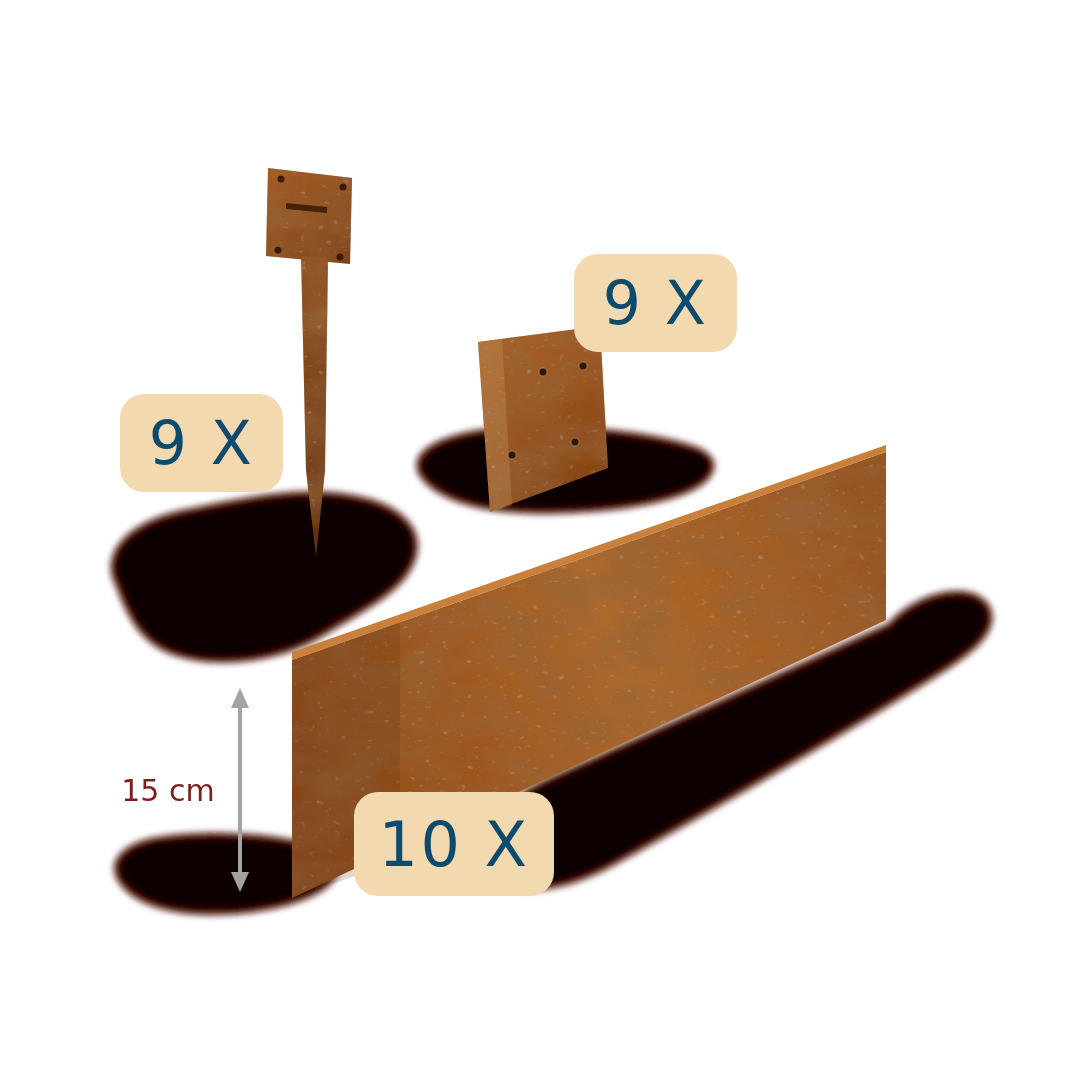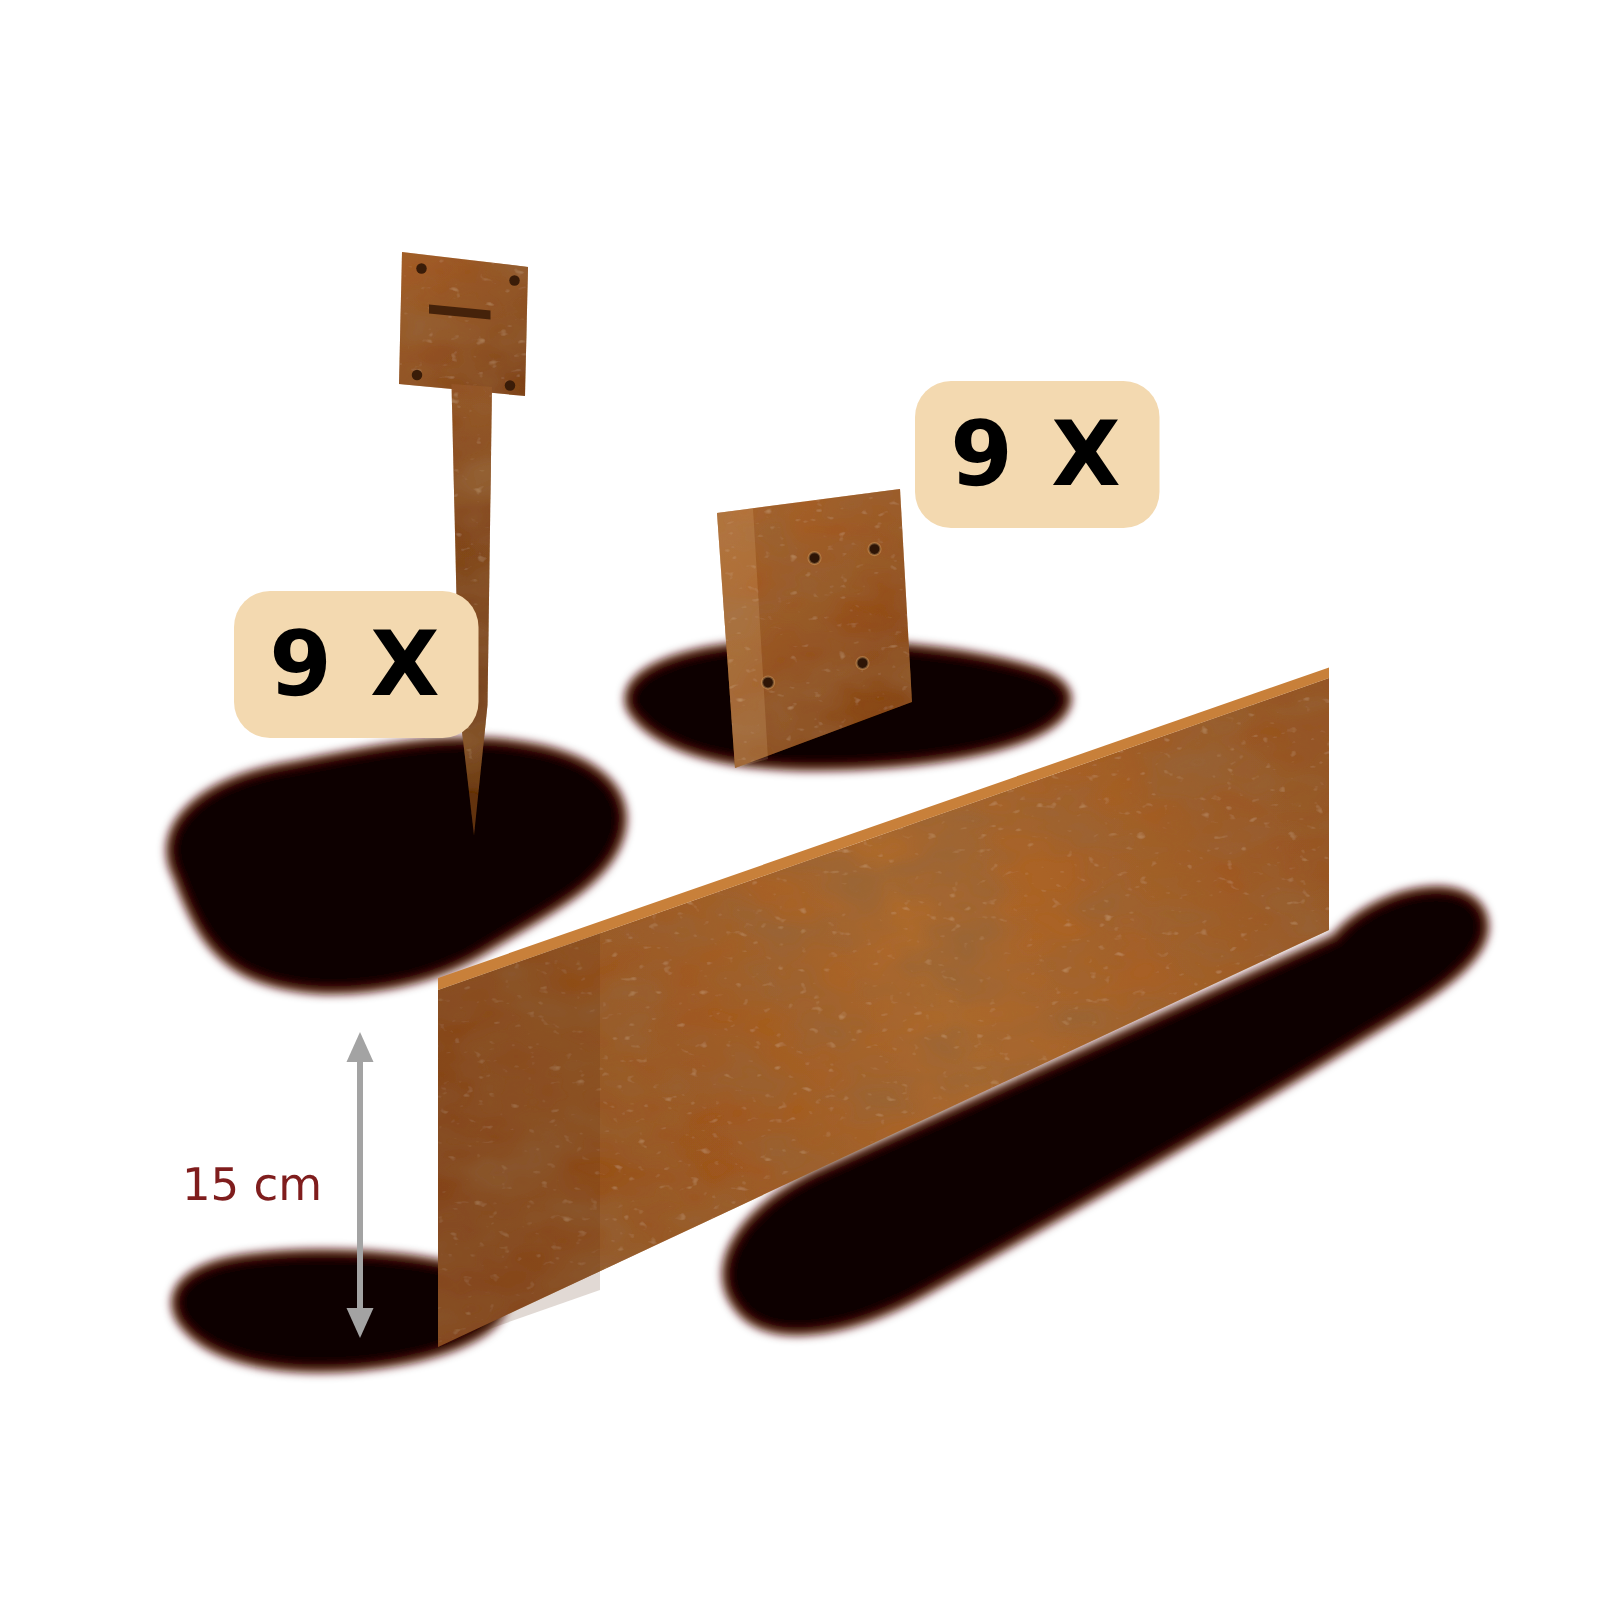--- a/index.html
+++ b/index.html
@@ -12,25 +12,24 @@
     overflow: hidden;
   }
   #illustration { position: absolute; left: 0; top: 0; }
   .badge {
     position: absolute;
     background: #f3d9b0;
     border-radius: 24px;
     display: flex;
     align-items: center;
     justify-content: center;
-    font-weight: bold;
-    color: #000000;
+    font-weight: normal;
+    color: #0c4a6e;
     letter-spacing: 0.04em;
     user-select: none;
-    margin-left: 36px;
   }
   .badge-stake     { left: 120px; top: 394px; width: 163px; height: 98px;  font-size: 60px; }
   .badge-connector { left: 574px; top: 254px; width: 163px; height: 98px;  font-size: 60px; }
   .badge-strip     { left: 354px; top: 792px; width: 200px; height: 104px; font-size: 62px; }
   .dim-label {
     position: absolute;
     left: 118px;
     top: 773px;
     width: 100px;
     text-align: center;
@@ -145,16 +144,19 @@
       <polygon points="240,892 231,872 249,872" stroke="none"></polygon>
     </g>
   </svg>
 
   <div class="badge badge-stake">
     <span>9 X</span>
   </div>
   <div class="badge badge-connector">
     <span>9 X</span>
   </div>
+  <div class="badge badge-strip">
+    <span>10 X</span>
+  </div>
 
   <div class="dim-label">15 cm</div>
 
 </div>
 
 </body></html>

